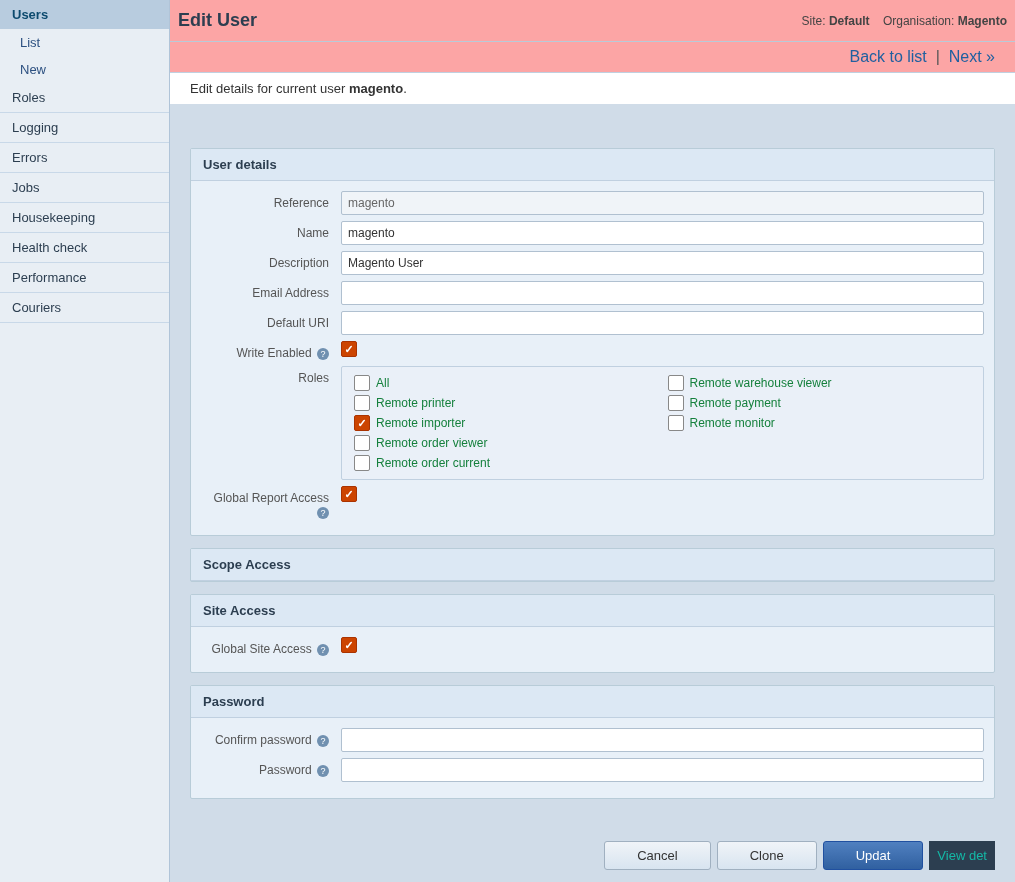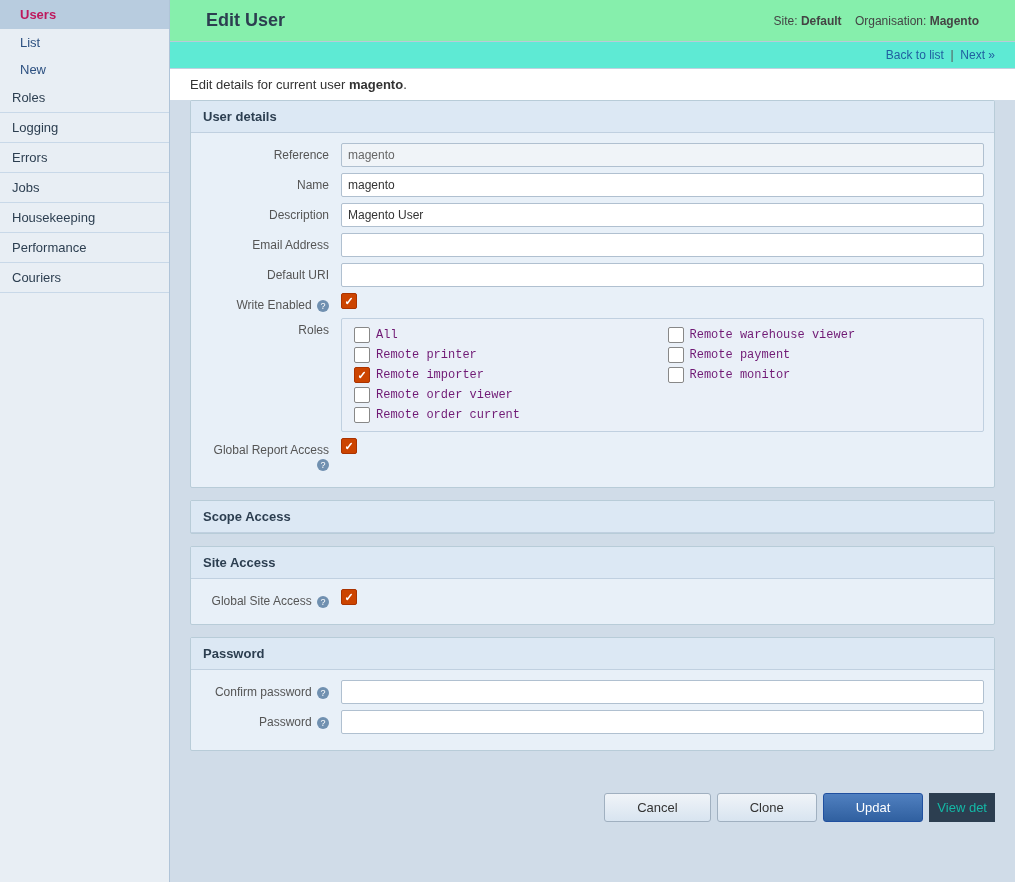--- a/index.html
+++ b/index.html
@@ -8,23 +8,23 @@
     
     #sidebar {
       width: 170px;
       background: #e8eef4;
       border-right: 1px solid #b0c4d8;
       flex-shrink: 0;
       padding-top: 0;
     }
     .sidebar-section-header {
       background: #b8ccdf;
-      padding: 7px 20px;
+      padding: 7px 12px;
       font-weight: bold;
-      color: #be185d;
+      color: #0c4a6e;
       font-size: 13px;
     }
     .sidebar-item {
       padding: 6px 20px;
       color: #2c5080;
       cursor: pointer;
       font-size: 13px;
     }
     .sidebar-nav-item {
       padding: 7px 12px;
@@ -36,65 +36,66 @@
 
     
     #main {
       flex: 1;
       overflow-y: auto;
       background: #d0dce8;
     }
 
     
     #topbar {
-      background: #86efac;
-      padding: 10px 36px;
+      background: #fca5a5;
+      padding: 10px 8px;
       display: flex;
       align-items: center;
       justify-content: space-between;
       border-bottom: 1px solid #b8cad8;
     }
     #topbar-left {
       font-size: 18px;
       font-weight: bold;
       color: #2c3e50;
     }
     #topbar-right {
       font-size: 12px;
       color: #444;
     }
     #topbar-right strong { font-weight: bold; }
 
     
     #actionbar {
       padding: 6px 20px;
       text-align: right;
-      font-size: 12px;
+      font-size: 16px;
       color: #555;
       border-bottom: 1px solid #c0d0e0;
-      background: #5eead4;
+      background: #fca5a5;
     }
     #actionbar a {
       color: #2060a0;
       text-decoration: none;
       cursor: pointer;
     }
 
     
     #subtitle {
       padding: 8px 20px;
       font-size: 13px;
       color: #333;
       background: #ffffff;
     }
     #subtitle strong { font-weight: bold; }
 
     
     #content {
       padding: 0 20px 20px 20px;
+      margin-top: 44px;
     }
 
     
     .section {
       background: #e8f0f8;
       border: 1px solid #b8ccd8;
       margin-bottom: 12px;
       border-radius: 2px;
     }
     .section-title {
@@ -165,23 +166,22 @@
       grid-template-columns: 1fr 1fr;
       gap: 4px 10px;
     }
     .role-item {
       display: flex;
       align-items: center;
       gap: 6px;
       font-size: 12px;
     }
     .role-item label {
-      color: #701a75;
-      cursor: pointer;
-      font-family: Liberation Mono, monospace;
+      color: #15803d;
+      cursor: pointer;
     }
 
     
     .checkbox-row {
       display: flex;
       align-items: center;
     }
     .checkbox-checked {
       width: 16px;
       height: 16px;
@@ -255,20 +255,21 @@
 
 <div id="sidebar">
   <div class="sidebar-section-header">Users</div>
   <div class="sidebar-item">List</div>
   <div class="sidebar-item">New</div>
   <div class="sidebar-nav-item">Roles</div>
   <div class="sidebar-nav-item">Logging</div>
   <div class="sidebar-nav-item">Errors</div>
   <div class="sidebar-nav-item">Jobs</div>
   <div class="sidebar-nav-item">Housekeeping</div>
+  <div class="sidebar-nav-item">Health check</div>
   <div class="sidebar-nav-item">Performance</div>
   <div class="sidebar-nav-item">Couriers</div>
 </div>
 
 <div id="main">
 
   <div id="topbar">
     <div id="topbar-left">Edit User</div>
     <div id="topbar-right">
       <span>Site:</span>

